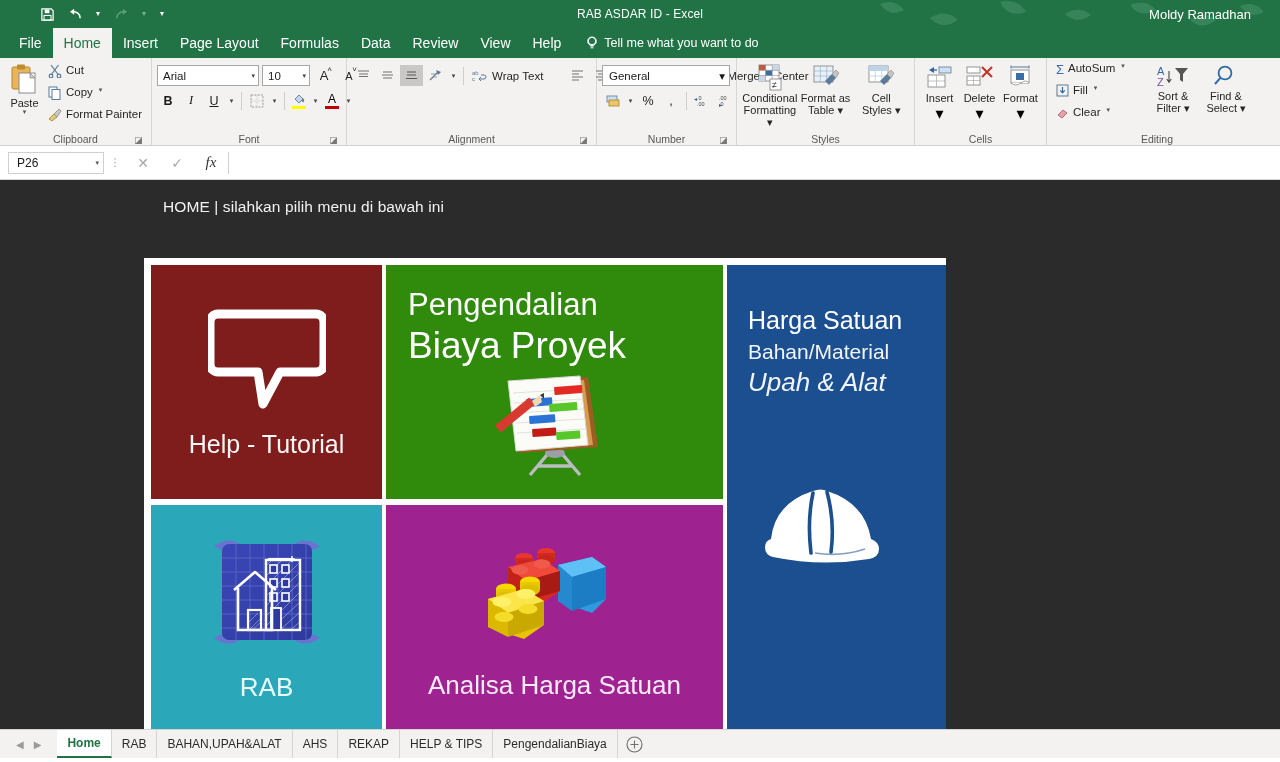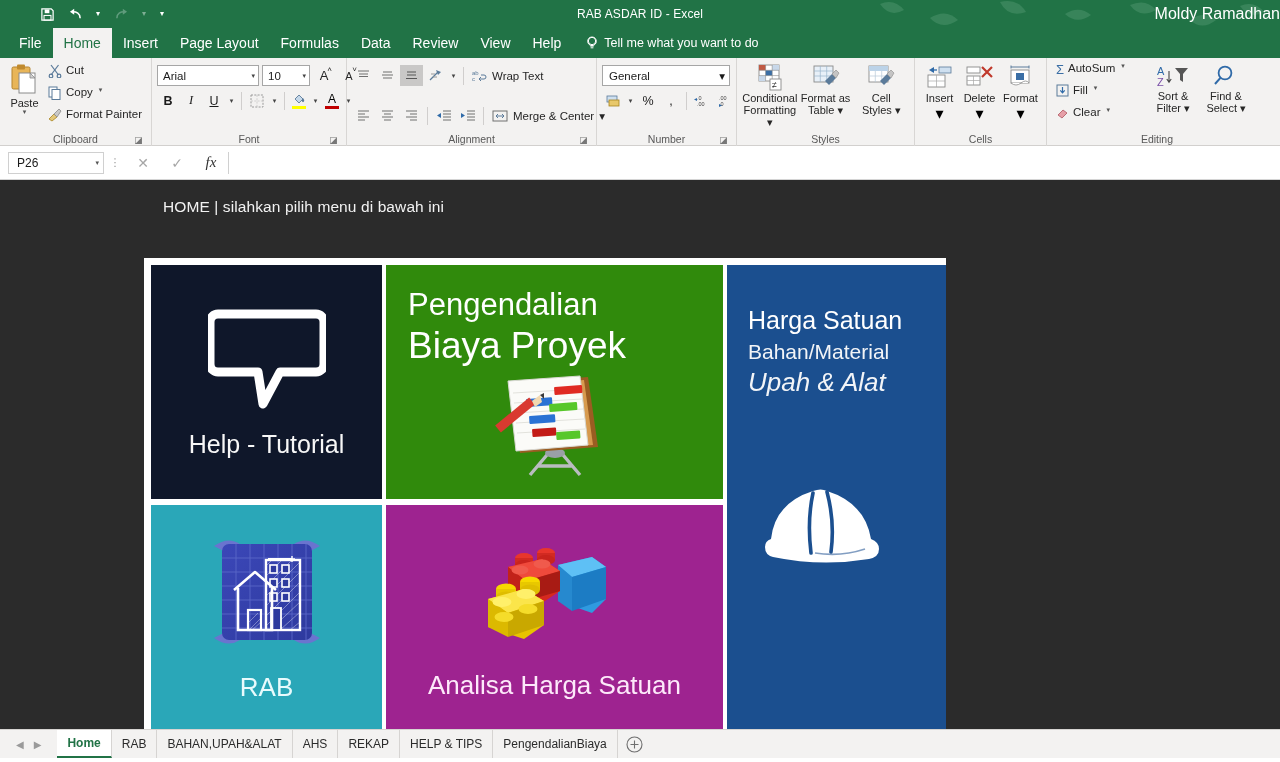--- a/index.html
+++ b/index.html
@@ -31,23 +31,23 @@
   }
   .qat-btn.dim { color: #7fae94; }
   .qat-btn.small { width: 16px; font-size: 8px; }
   .title-text {
     position: absolute; left: 0; right: 0; top: 0; height: 28px;
     display: flex; align-items: center; justify-content: center;
     font-size: 12px; letter-spacing: .1px;
     pointer-events: none;
   }
   .user-name {
-    position: absolute; right: 0; top: 0; height: 28px;
+    position: absolute; right: 29px; top: 0; height: 28px;
     display: flex; align-items: center;
-    font-size: 16px;
+    font-size: 13px;
     margin-left: 28px;
   }
 
   
   .ribbon-tabs {
     height: 30px;
     background: #217346;
     display: flex;
     align-items: flex-end;
     padding-left: 8px;
@@ -136,21 +136,21 @@
   .caret { width: 11px; height: 21px; display: flex; align-items: center; justify-content: center;
     font-size: 7px; color: #444; }
   .vsep { width: 1px; height: 18px; background: #d0cecd; margin: 0 3px; }
   .colorbtn { width: 20px; height: 21px; display: flex; flex-direction: column;
     align-items: center; justify-content: center; }
   .colorbtn .glyph { font-size: 12px; line-height: 12px; }
   .colorbtn .bar { width: 14px; height: 3px; margin-top: 1px; }
 
   
   .aligngrp { width: 250px; }
-  .alignrows { display: flex; flex-direction: column; gap: 19px; padding-top: 3px; }
+  .alignrows { display: flex; flex-direction: row; gap: 19px; padding-top: 3px; }
   .arow { display: flex; align-items: center; gap: 1px; }
   .abtn { width: 23px; height: 21px; display: flex; align-items: center; justify-content: center; }
   .abtn.sel { background: #c9c8c7; }
   .wide { display: flex; align-items: center; gap: 5px; height: 21px; padding: 0 4px;
     font-size: 11.5px; color: #262626; white-space: nowrap; }
 
   
   .numgrp { width: 140px; }
   .numfmt {
     width: 128px; height: 21px; background: #fff; border: 1px solid #a6a6a6;
@@ -210,21 +210,21 @@
     display: grid;
     grid-template-columns: 231px 337px 219px;
     grid-template-rows: 234px 227px;
     gap: 6px 4px;
   }
   .tile {
     position: relative; overflow: hidden;
     display: flex; flex-direction: column; align-items: center; justify-content: center;
     cursor: pointer;
   }
-  .tile-help { background: #0f172a; }
+  .tile-help { background: #7f1d1d; }
   .tile-pbp  { background: #2e8b0b; background: #308a0c; }
   .tile-harga{ background: #1b4f8f; grid-row: span 2; justify-content: flex-start; }
   .tile-rab  { background: #2aa7b8; }
   .tile-ahs  { background: #a0228c; background: #9e2390; }
   .help-label { font-size: 25px; color: #f7f7f7; margin-top: 16px; font-weight: 300; }
   .pbp-l1 { font-size: 31px; color: #ffffff; line-height: 40px; font-weight: 300; align-self: flex-start;
             padding-left: 22px; }
   .pbp-l2 { font-size: 37px; color: #ffffff; line-height: 42px; font-weight: 300; align-self: flex-start;
             padding-left: 22px; margin-bottom: 4px; }
   .harga-l1 { font-size: 25px; color: #ffffff; line-height: 34px; font-weight: 300;

